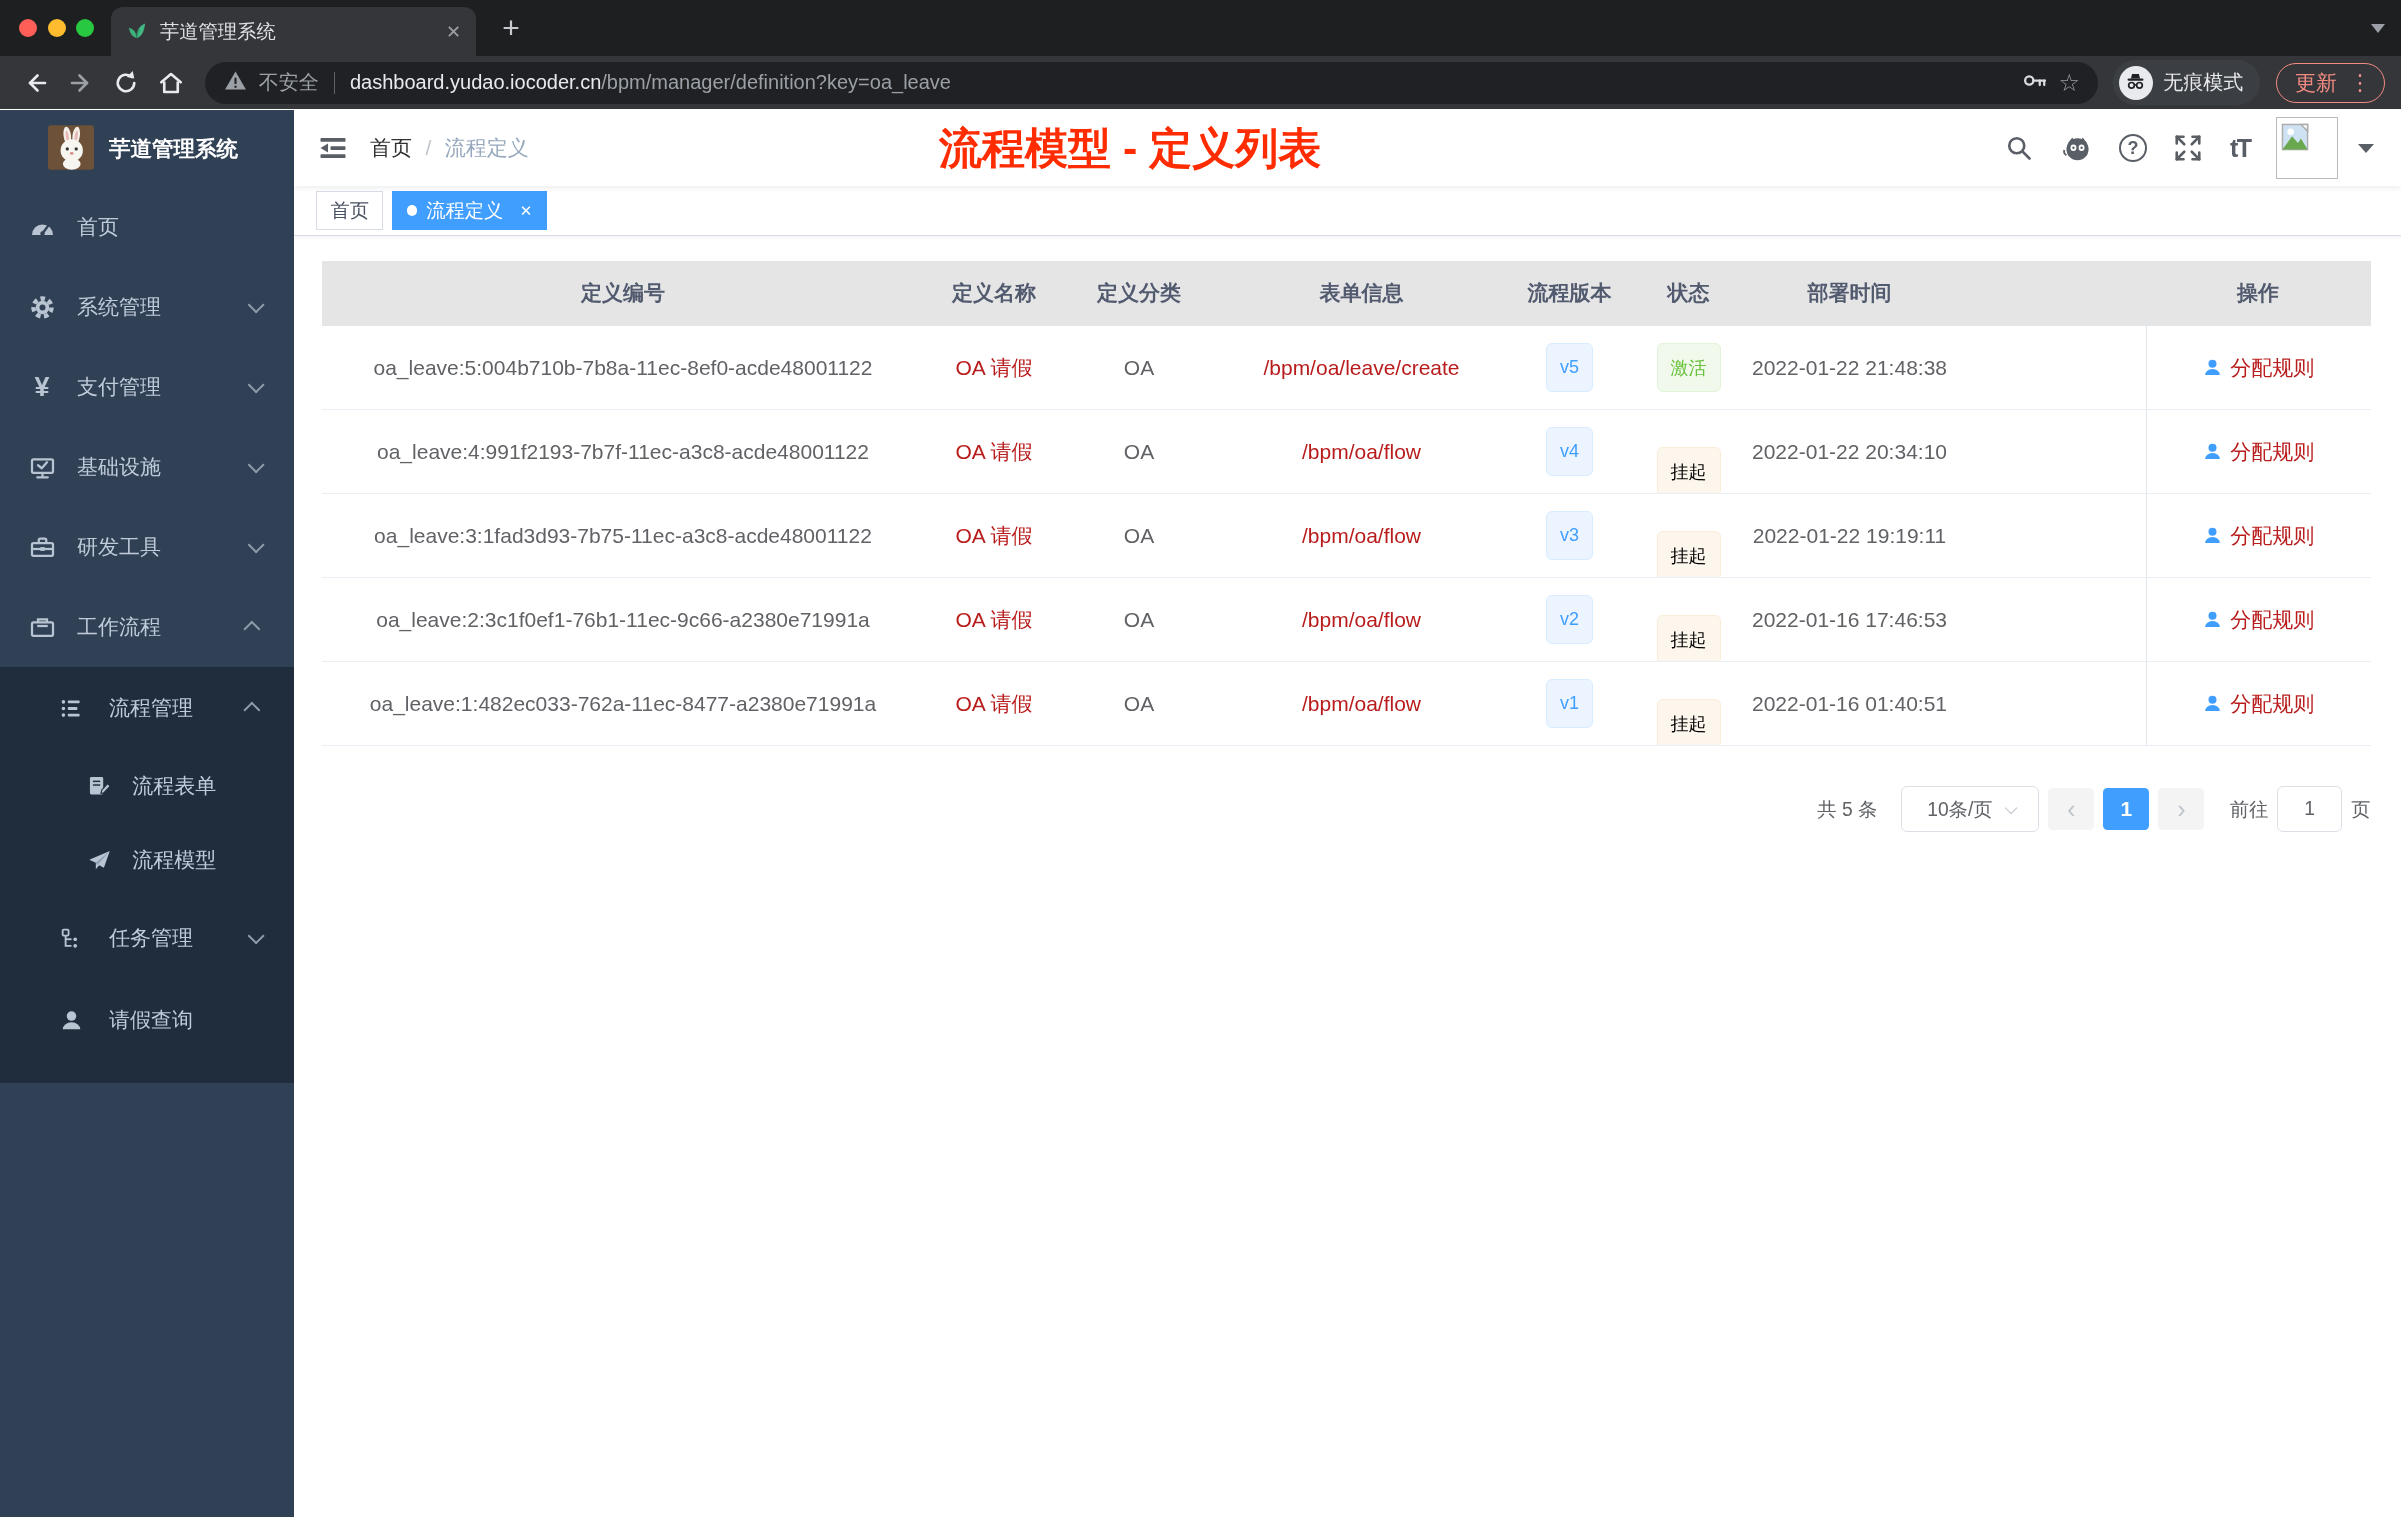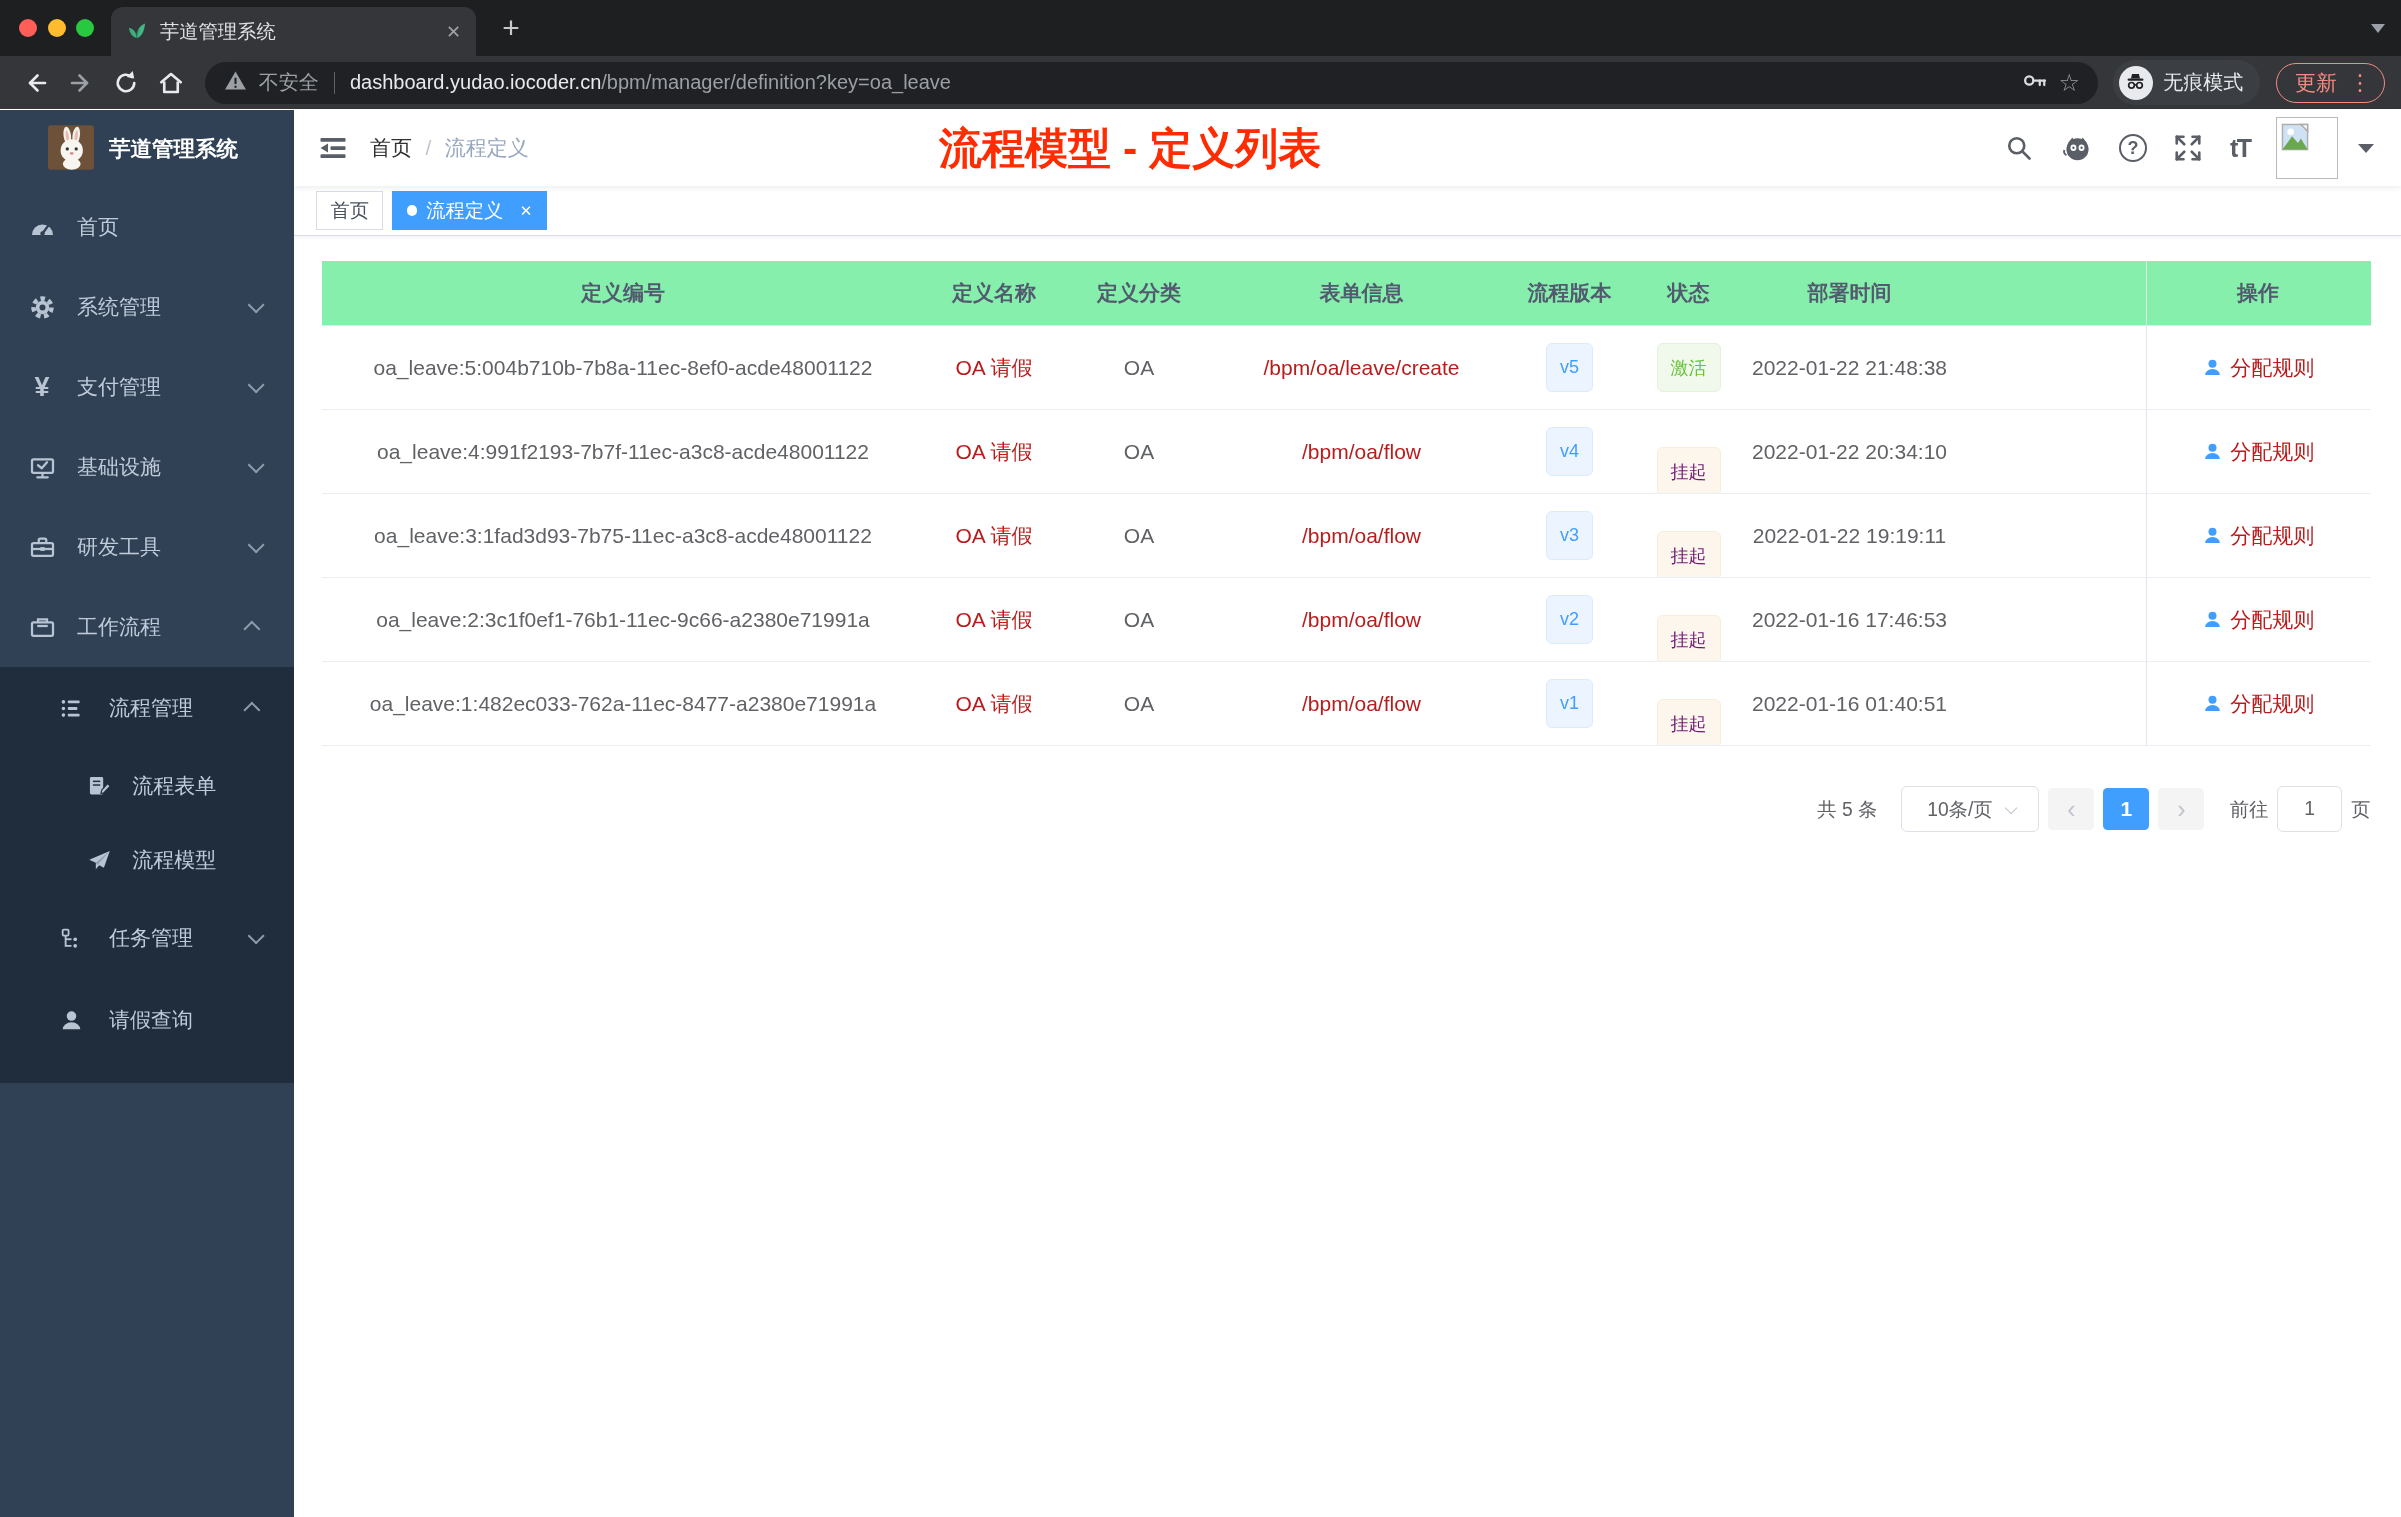--- a/index.html
+++ b/index.html
@@ -88,31 +88,31 @@
               display:flex; align-items:center; gap:9px; padding-left:22px; position:relative; z-index:2; background:#fff; }
   .tag-item { height:39px; display:flex; align-items:center; padding:0 13.4px; border:0.7px solid #d8dce5;
               background:#fff; color:#495060; font-size:19.3px; cursor:pointer; }
   .tag-item.active { background:#409eff; border-color:#409eff; color:#fff; gap:9px; }
   .tag-dot { width:10.4px; height:10.4px; border-radius:50%; background:#fff; }
   .tag-close { font-size:15px; margin-left:7.4px; }
 
   
   .content { padding:25px 31px 0 27.5px; }
   .tbl { width:2049px; font-size:21px; }
-  .thead { display:flex; height:65px; background:#86efac; color:#515a6e; font-weight:700; border-bottom:0.7px solid #dfe6ec;font-family:Liberation Mono, monospace; }
+  .thead { display:flex; height:65px; background:#e5e5e5; color:#515a6e; font-weight:700; border-bottom:0.7px solid #dfe6ec;font-family:Liberation Mono, monospace; }
   .tr { display:flex; height:84px; background:#fff; border-bottom:0.7px solid #ebeef5; color:#606266; }
   .th,.td { display:flex; align-items:center; justify-content:center; overflow:hidden; }
   .c1{width:603px} .c2{width:139px} .c3{width:151px} .c4{width:294px} .c5{width:122px}
   .c6{width:116px} .c7{width:206px} .c8{width:193px} .c9{width:224px; border-left:0.7px solid #dfe6ec;}
   .lnk { color:#b91c1c; cursor:pointer; text-decoration:none; }
   .el-tag { display:inline-flex; align-items:center; justify-content:center; height:49px; padding:0 13px;
             border-radius:6px; font-size:18px; border:0.7px solid; }
   .el-tag.blue { background:#ecf5ff; border-color:#d9ecff; color:#409eff; }
   .el-tag.green { background:#f0f9eb; border-color:#e1f3d8; color:#67c23a; }
-  .el-tag.orange { background:#fdf6ec; border-color:#faecd8; color:#701a75;margin-top:40px; }
+  .el-tag.orange { background:#fdf6ec; border-color:#faecd8; color:#000000;margin-top:40px; }
   .action-cell { gap:7.4px; color:#409eff; }
 
   
   .pager { width:2049px; margin-top:40px; display:flex; justify-content:flex-end; align-items:center;
            gap:9px; font-size:19.3px; color:#606266; }
   .pg-total { margin-right:15px; }
   .size-select { width:138px; height:46px; border:0.7px solid #dcdfe6; border-radius:6px; display:flex;
                  align-items:center; justify-content:center; gap:12px; color:#606266; cursor:pointer; background:#fff; }
   .sel-caret { width:9px; height:9px; border-right:1.5px solid #c0c4cc; border-bottom:1.5px solid #c0c4cc;
                transform:rotate(45deg) translateY(-2.2px); }

